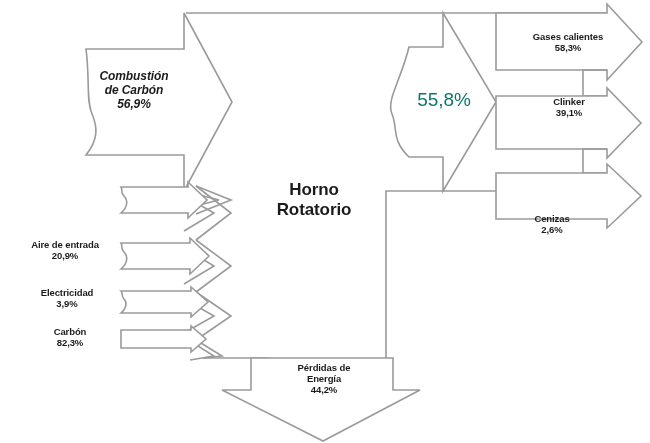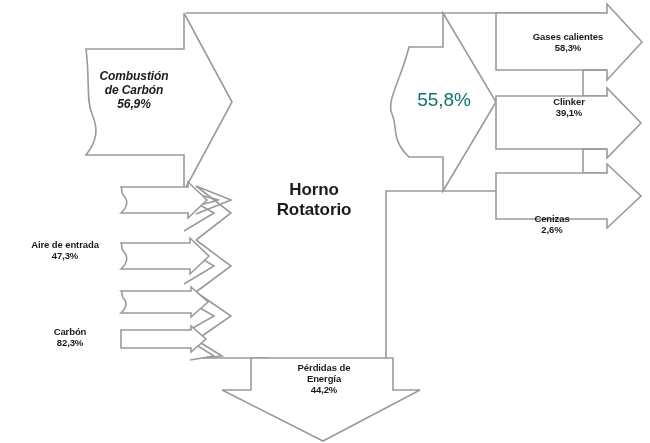--- a/index.html
+++ b/index.html
@@ -182,22 +182,24 @@
              L 393 358 Z"></path>
 
   </svg>
 
   <div class="lbl lbl-med" style="left:84px; top:69px; width:100px;">Combustión
 de Carbón
 56,9%</div>
 
 
   <div class="lbl lbl-small" style="left:14px; top:239px; width:102px;">Aire de entrada
-47,3%</div>
-
+20,9%</div>
+
+  <div class="lbl lbl-small" style="left:19px; top:287px; width:96px;">Electricidad
+3,9%</div>
 
   <div class="lbl lbl-small" style="left:25px; top:326px; width:90px;">Carbón
 82,3%</div>
 
   <div class="lbl lbl-title" style="left:249px; top:180px; width:130px;">Horno
 Rotatorio</div>
 
   <div class="lbl lbl-pct" style="left:399px; top:89px; width:90px;">55,8%</div>
 
   <div class="lbl lbl-small" style="left:514px; top:31px; width:108px;">Gases calientes

